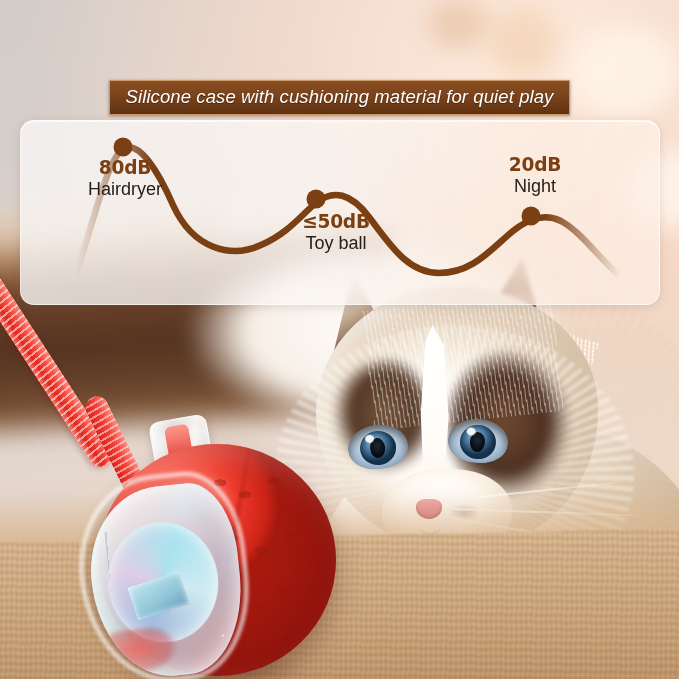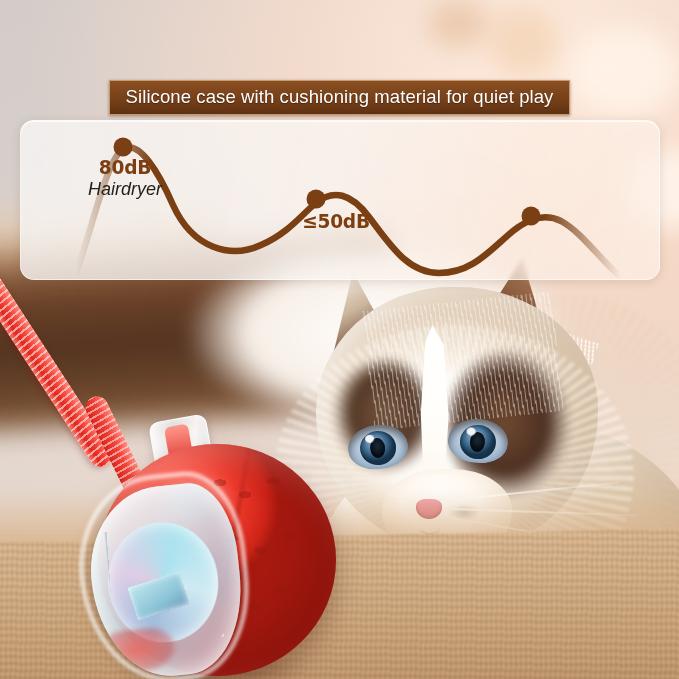--- a/index.html
+++ b/index.html
@@ -344,39 +344,39 @@
     background:linear-gradient(180deg,#d08a2e 0%, #bd7524 28%, #9b5417 62%, #8a4512 100%);
     -webkit-background-clip:text;background-clip:text;
     -webkit-text-fill-color:transparent;
     paint-order:stroke fill;
     -webkit-text-stroke:5px #fdf6ec;
     filter:drop-shadow(1px 2px 1px rgba(90,55,25,.45));
   }
   .title-wrap{position:absolute;left:0;right:0;top:0;height:76px;}
 
   .subtitle-wrap{
-    position:absolute;left:0;right:0;top:80px;text-align:center;
+    position:absolute;left:0;right:0;top:80px;text-align:center;font-style:italic;
   }
   .subtitle{
     display:inline-block;
     padding:5px 16px 6px;
     font-size:18.5px;
     font-weight:normal;
     color:#ffffff;
     background:linear-gradient(180deg,#8a4f22 0%, #7c441c 40%, #6d3a16 75%, #5e3112 100%);
     border:1px solid #c99a6b;
     box-shadow:0 1px 3px rgba(60,35,15,.45);
     text-shadow:0 1px 1px rgba(50,25,10,.7);
     letter-spacing:.1px;
     white-space:nowrap;
   }
 
   
   .panel{
-    position:absolute;left:20px;top:120px;width:640px;height:160px;
+    position:absolute;left:20px;top:120px;width:640px;height:185px;
     border-radius:14px;
     background:linear-gradient(100deg, rgba(248,246,245,.80) 0%, rgba(250,246,243,.78) 48%, rgba(252,238,228,.72) 78%, rgba(253,240,231,.70) 100%);
     border:1px solid rgba(255,255,255,.6);
     box-shadow:0 2px 10px rgba(110,80,60,.18), inset 0 1px 0 rgba(255,255,255,.8);
     backdrop-filter:blur(2px);
     overflow:hidden;
   }
   .chart-svg{position:absolute;left:0;top:0;width:640px;height:158px;}
   .pt-label{
     position:absolute;text-align:center;white-space:nowrap;
@@ -389,21 +389,20 @@
     letter-spacing:-.3px;
     transform:scaleX(.93);
     line-height:1.05;
   }
   .pt-name{
     font-family:"Liberation Sans", sans-serif;
     font-size:18px;
     color:#262019;
     line-height:1.2;
     margin-top:1px;
-    font-style:italic;
   }
 </style>
 </head>
 <body>
 
 <div id="stage">
 
   <div class="photo">
     <div class="bg-wall"></div>
     <div class="bg-wood2"></div>
@@ -515,16 +514,21 @@
           <circle cx="510" cy="95" r="9.5" fill="#7a3f12"></circle>
         </g>
     </svg>
 
     <div class="pt-label" id="lbl-0" style="left: 44px; top: 36px; width: 120px;">
       <div class="pt-db">80dB</div>
       <div class="pt-name">Hairdryer</div>
     </div>
     <div class="pt-label" id="lbl-1" style="left: 255px; top: 90px; width: 120px;">
       <div class="pt-db">≤50dB</div>
+      <div class="pt-name">Toy ball</div>
+    </div>
+    <div class="pt-label" id="lbl-2" style="left: 454px; top: 33px; width: 120px;">
+      <div class="pt-db">20dB</div>
+      <div class="pt-name">Night</div>
     </div>
   </div>
 
 </div>
 
 </body></html>

